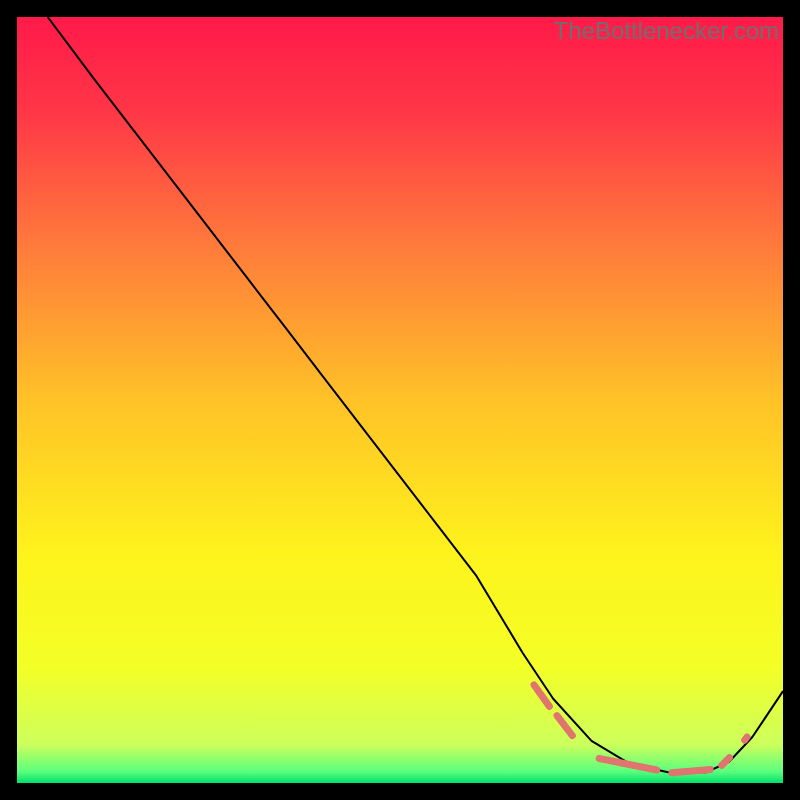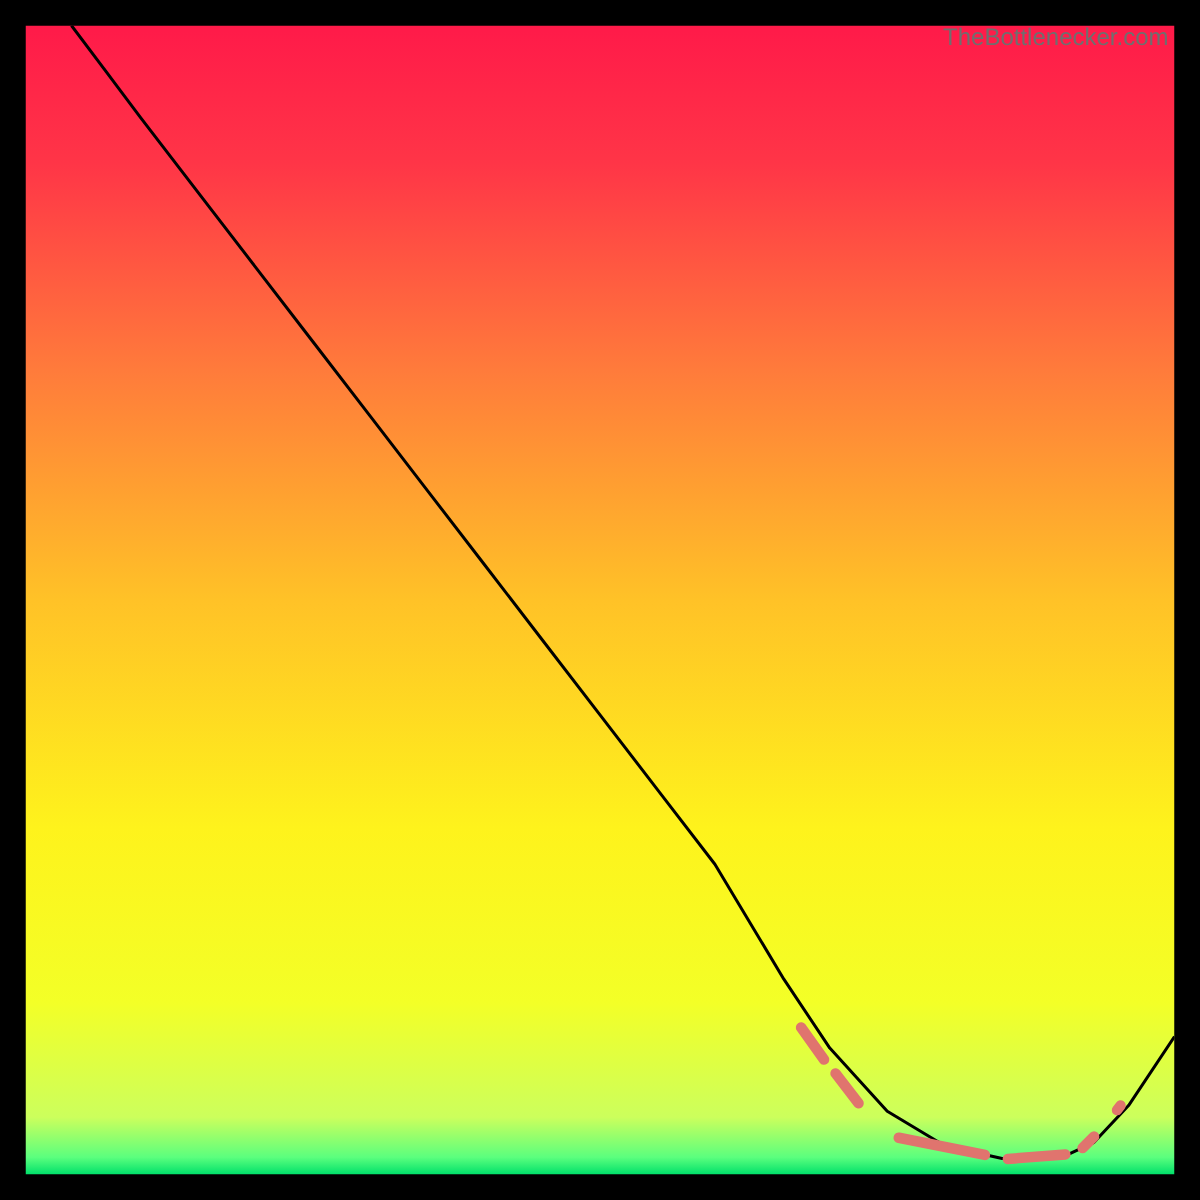--- a/index.html
+++ b/index.html
@@ -24,21 +24,21 @@
     left: 0;
     top: 0;
     width: 766px;
     height: 766px;
   }
   .watermark {
     position: absolute;
     top: 0px;
     right: 4px;
     color: #6f6f6f;
-    font-size: 16px;
+    font-size: 24px;
     font-weight: 500;
     letter-spacing: 0px;
     user-select: none;
   }
 </style>
 </head>
 <body>
 
 <div class="frame">
   <svg class="plot" viewBox="0 0 766 766" preserveAspectRatio="none">

